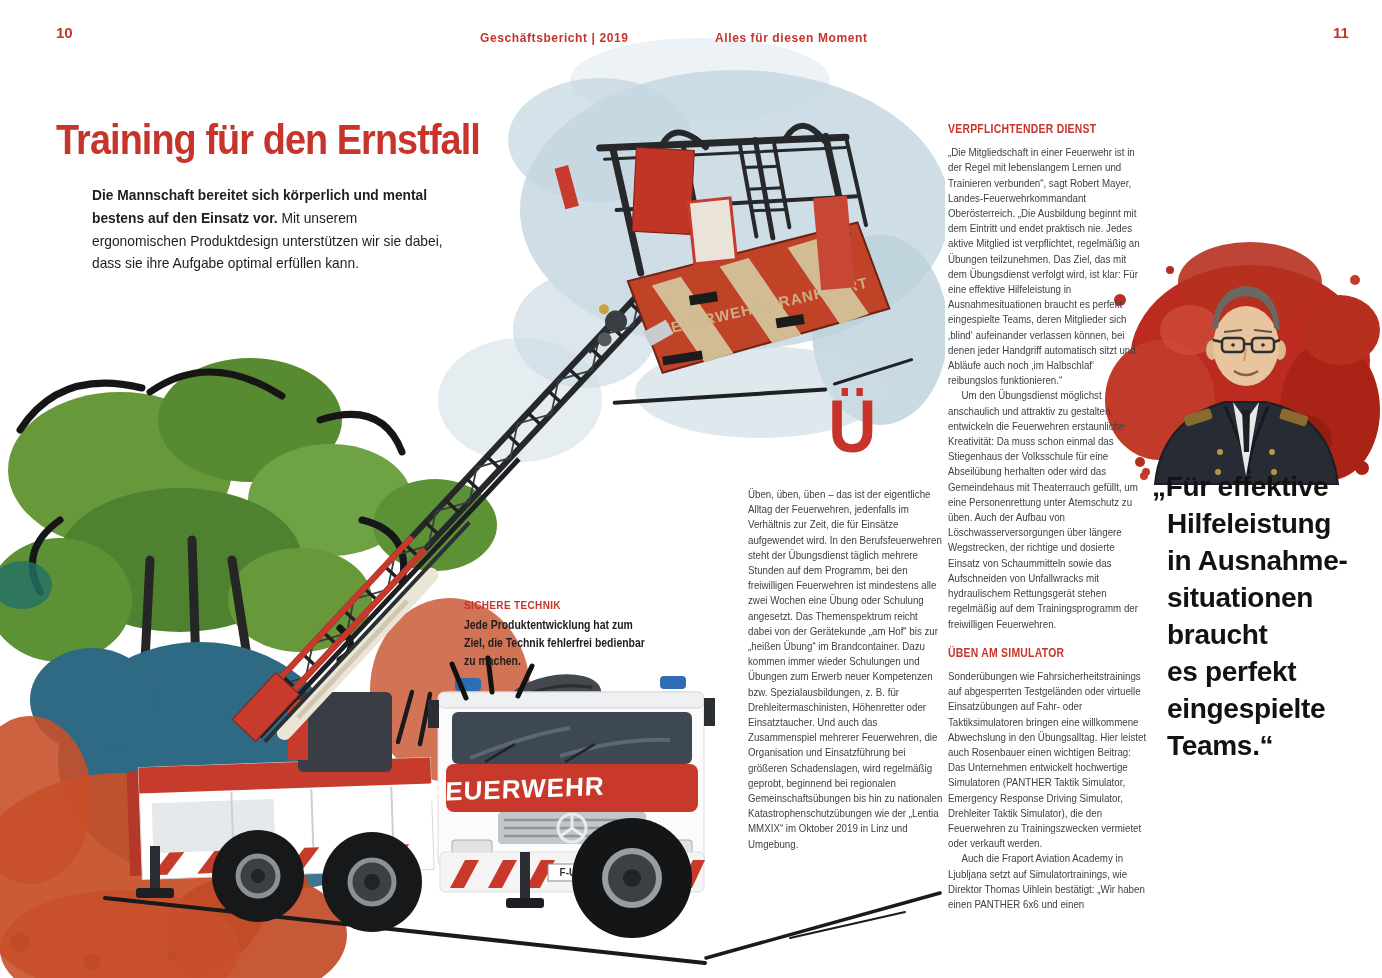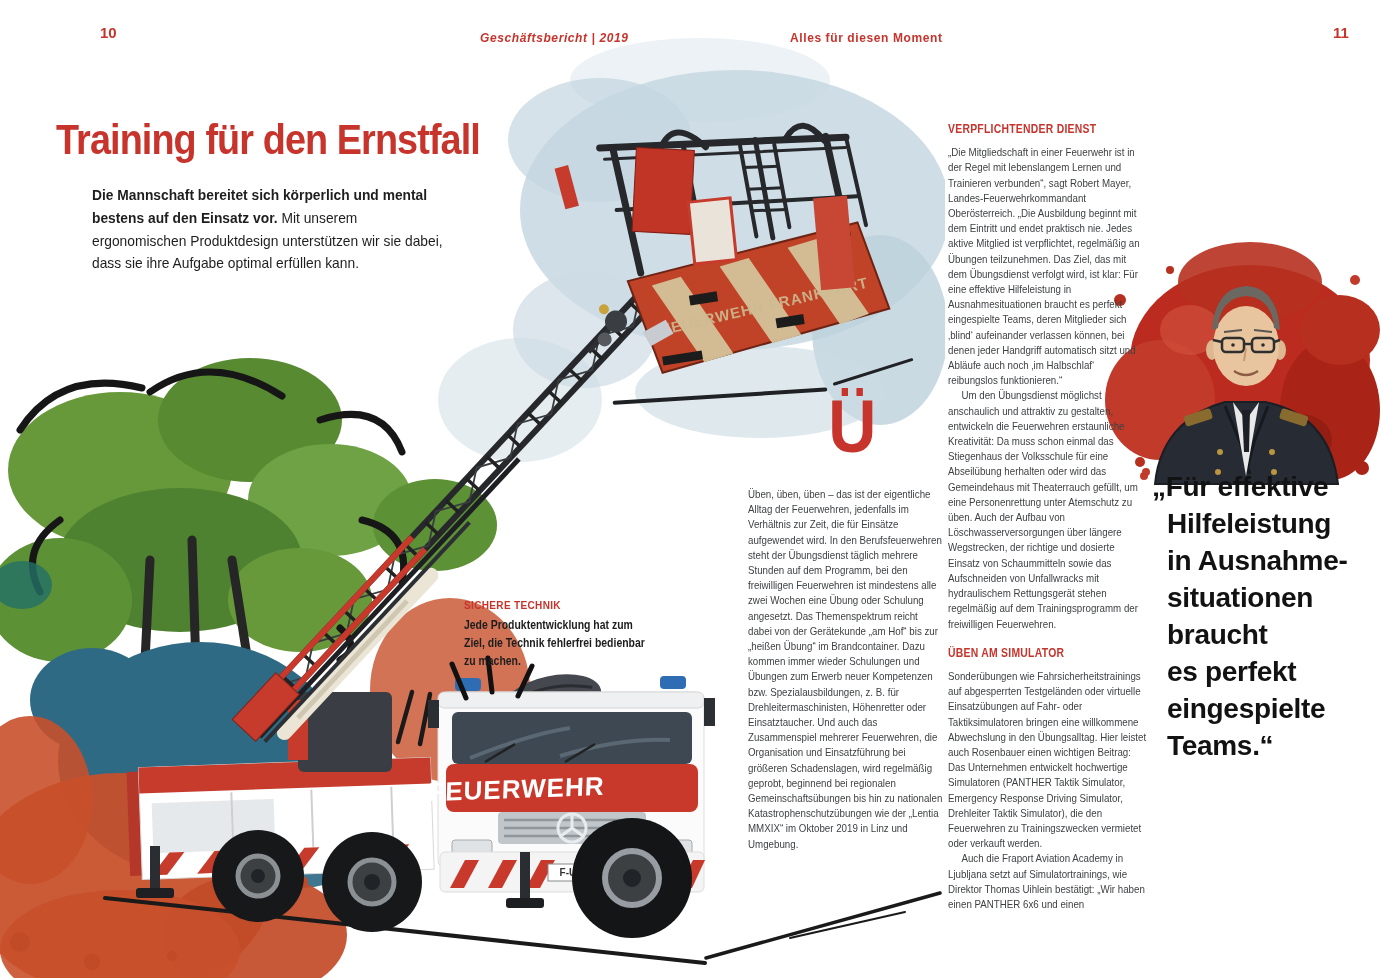--- a/index.html
+++ b/index.html
@@ -311,23 +311,23 @@
       <line x1="154" y1="90" x2="172" y2="92" stroke="#5a554e" stroke-width="2"></line>
       <circle cx="133" cy="105" r="1.8" fill="#2c2c2c"></circle>
         <circle cx="163" cy="105" r="1.8" fill="#2c2c2c"></circle>
       <line x1="146" y1="108" x2="144" y2="121" stroke="#c79b72" stroke-width="2"></line>
       <path d="M134,131 Q146,139 158,131" stroke="#8a5c41" stroke-width="2.5" fill="none"></path>
     </g>
     <rect x="0" y="246" width="282" height="34" fill="#ffffff"></rect>
     <circle cx="46" cy="232" r="4" fill="#c23a29"></circle>
   </svg>
 
-  <div class="pagenum" style="left:56px;margin-left:44px;">10</div>
-  <div class="runhead" style="left:480px;font-style:italic;">Geschäftsbericht | 2019</div>
-  <div class="runhead" style="left:790px;">Alles für diesen Moment</div>
+  <div class="pagenum" style="left:56px;">10</div>
+  <div class="runhead" style="left:480px;">Geschäftsbericht | 2019</div>
+  <div class="runhead" style="left:715px;">Alles für diesen Moment</div>
   <div class="pagenum" style="left:1333px;">11</div>
 
   <h1 class="headline" style="margin:0;">Training für den Ernstfall</h1>
 
   <p class="intro" style="margin:0;">
     <b>Die Mannschaft bereitet sich körperlich und mental bestens auf den Einsatz vor.</b><span> Mit unserem ergonomischen Produktdesign unterstützen wir sie dabei, dass sie ihre Aufgabe optimal erfüllen kann.</span>
   </p>
 
   <div class="caption">
     <div class="caption-title">SICHERE TECHNIK</div>

